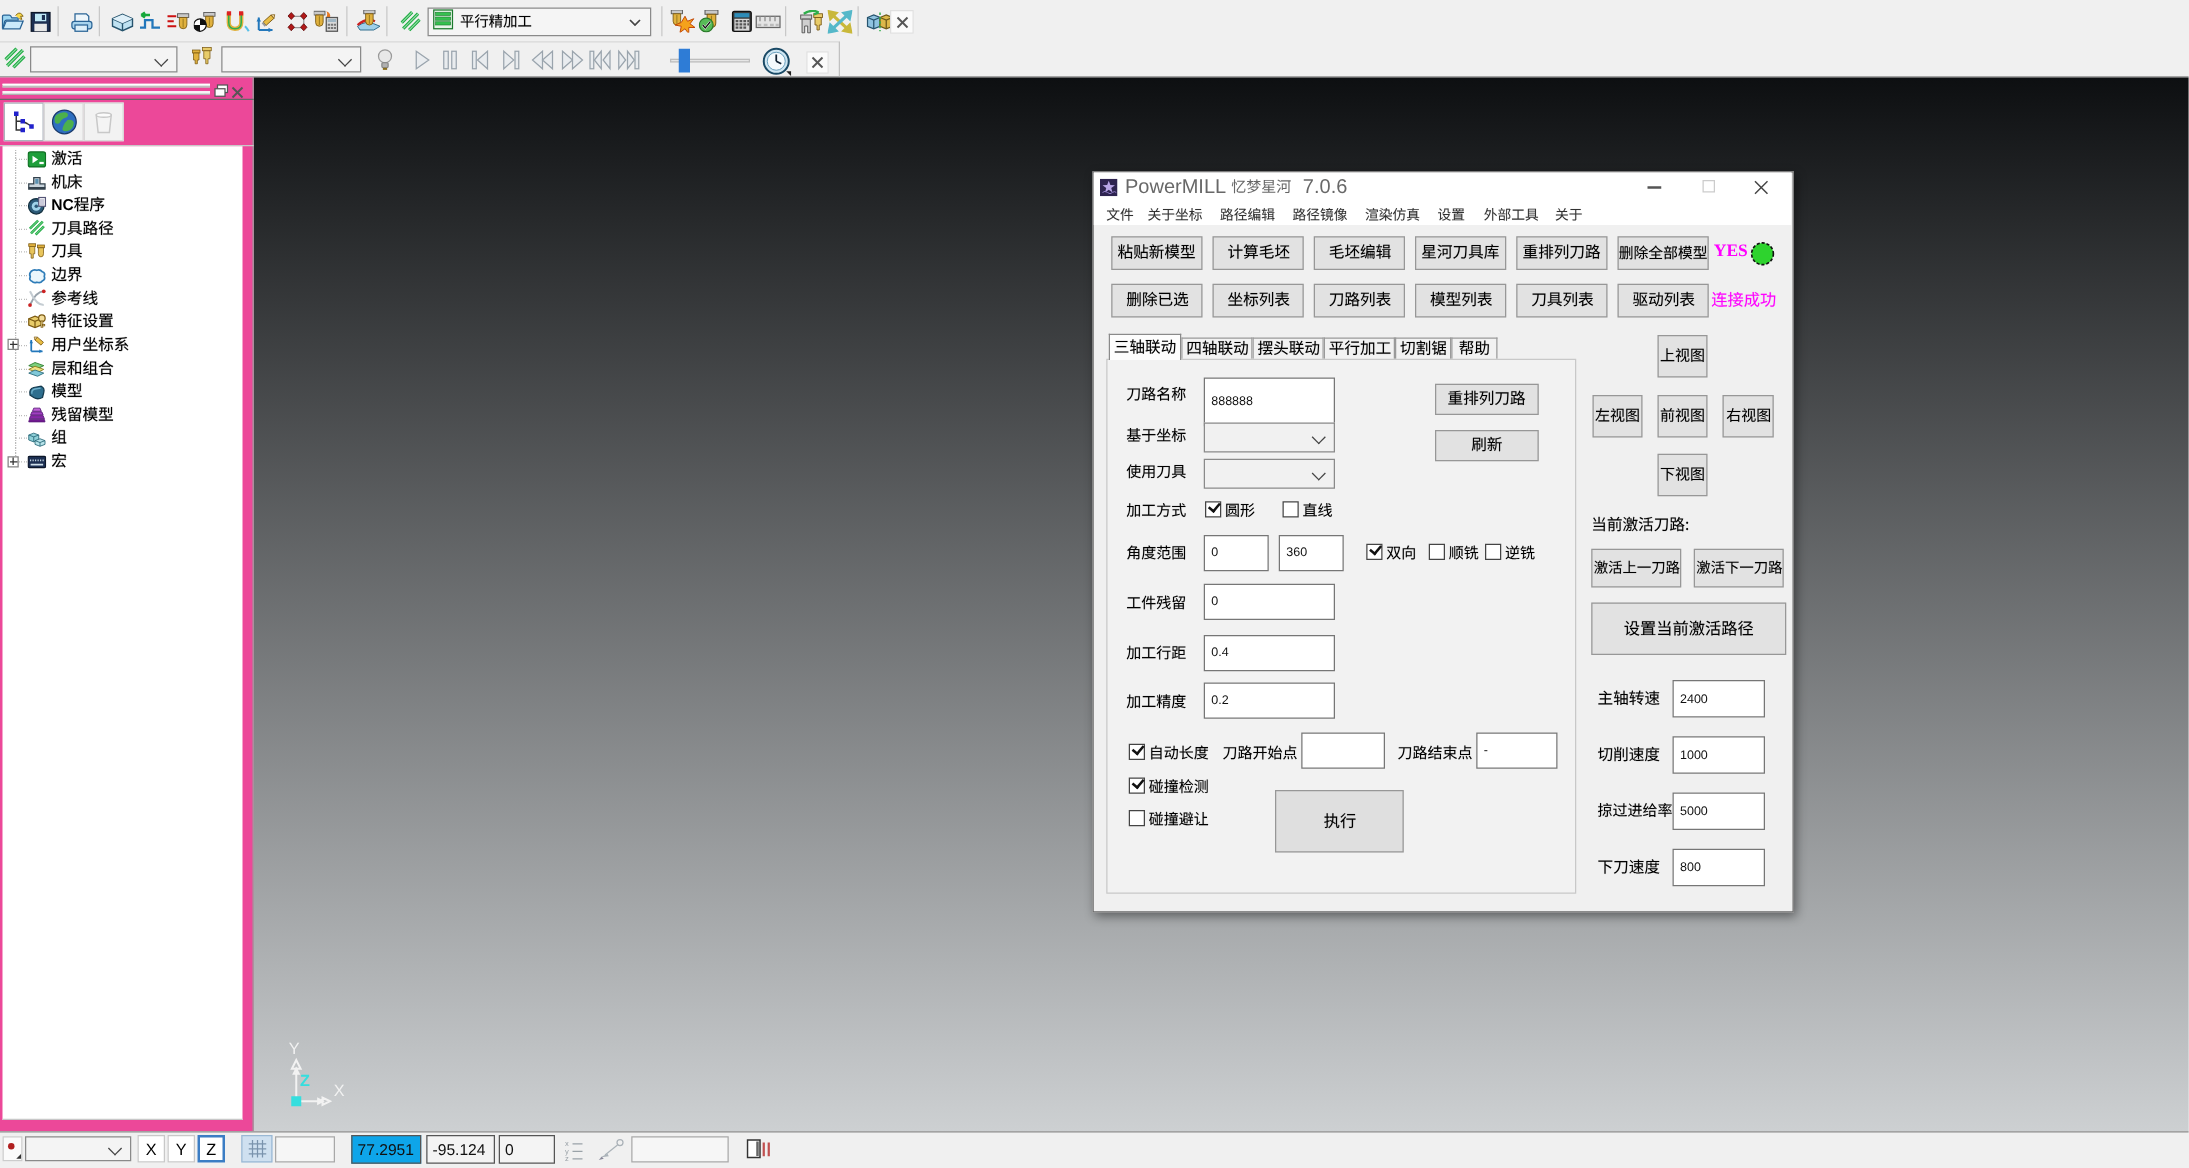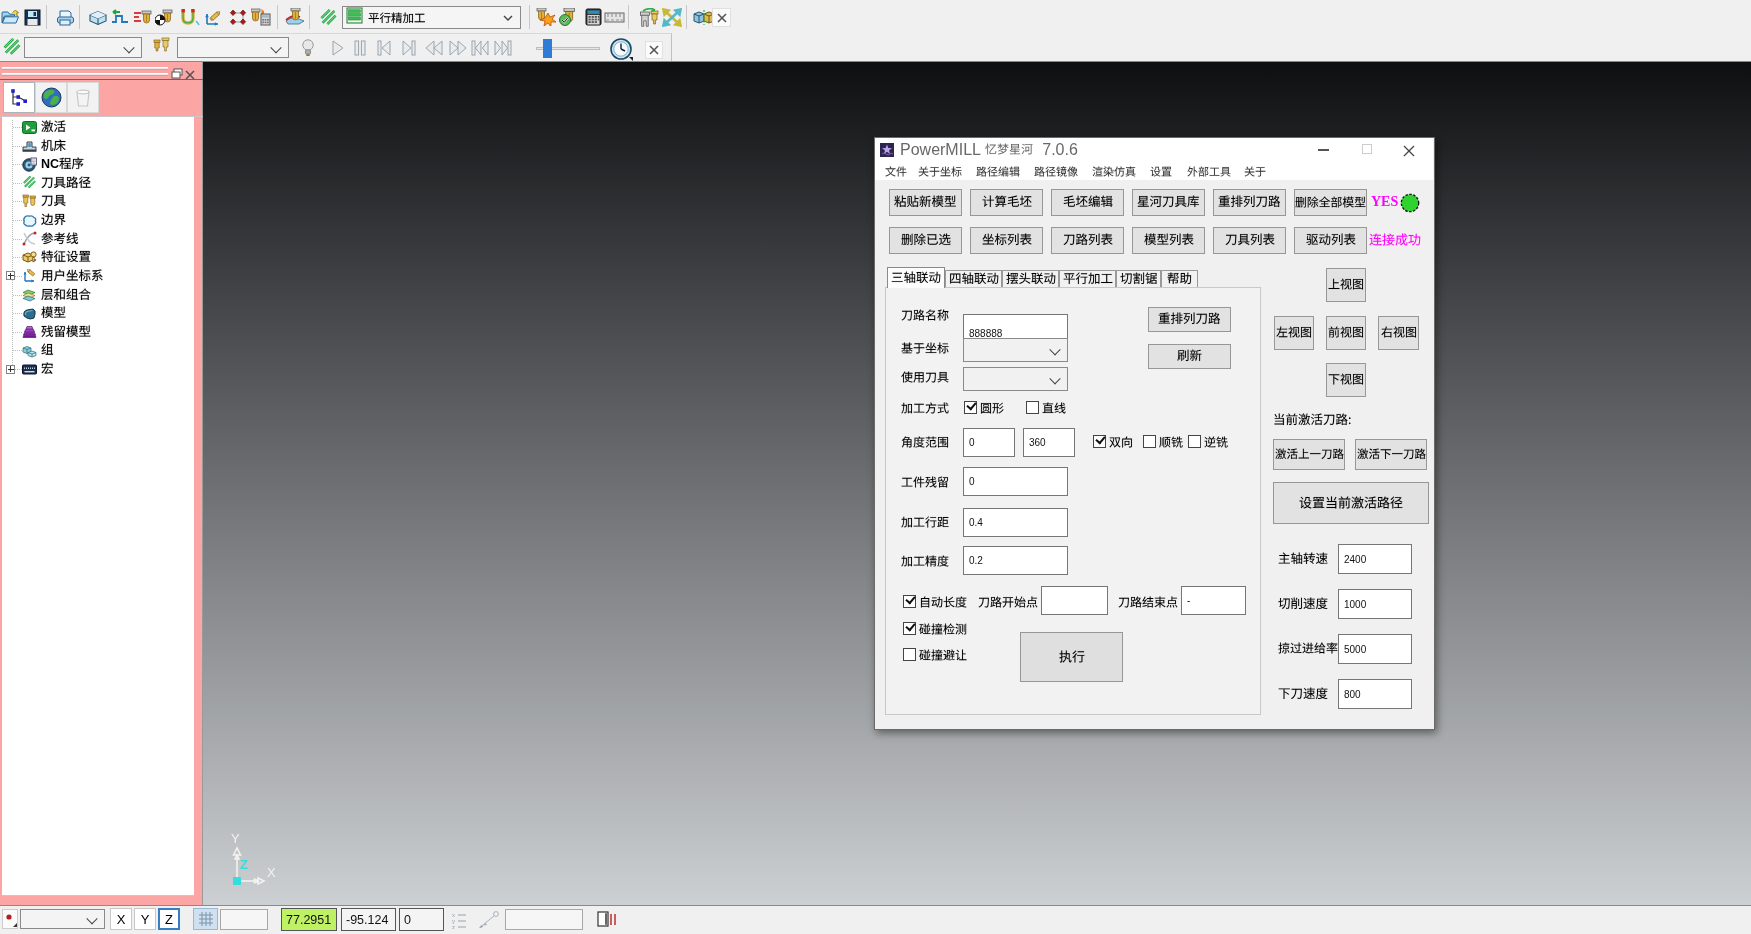--- a/index.html
+++ b/index.html
@@ -405,21 +405,21 @@
           <line x1="10" y1="50" x2="32" y2="50"></line>
           <path d="M10 17 l-3.5 7 l7 0 Z M10 24 l-2 4 l4 0 Z" fill="none"></path>
           <path d="M37 50 l-6 -3 l0 6 Z M31 50 l-3.5 -1.8 l0 3.6 Z" fill="none"></path>
         </g>
         <text x="4" y="12" fill="#f2f2f2" font-size="13" font-family="Liberation Sans">Y</text>
         <text x="40" y="46" fill="#f2f2f2" font-size="13" font-family="Liberation Sans">X</text>
         <text x="13" y="38" fill="#35dede" font-size="13" font-weight="bold" font-family="Liberation Sans">Z</text>
         <rect x="6" y="46" width="8" height="8" fill="#35dede"></rect>
       </svg></div>
   </div>
-<div class="abs" style="left:0;top:62px;width:203px;height:843px;background:#fca5a5;border-right:1px solid #9a9a9a">
+<div class="abs" style="left:0;top:62px;width:203px;height:843px;background:#ec4899;border-right:1px solid #9a9a9a">
     <div class="abs" style="left:2px;top:5px;width:166px;height:3px;border-top:1px solid #fff;border-bottom:1px solid #b0b0b0;background:#e8e8e8"></div>
     <div class="abs" style="left:2px;top:11px;width:166px;height:3px;border-top:1px solid #fff;border-bottom:1px solid #b0b0b0;background:#e8e8e8"></div>
     <div class="abs" style="left:171px;top:3px"><svg width="12" height="11" viewBox="0 0 12 11">
         <rect x="3" y="1" width="8" height="6" fill="#fff" stroke="#555"></rect>
         <rect x="1" y="4" width="8" height="6" fill="#fff" stroke="#555"></rect>
       </svg></div>
     <div class="abs" style="left:185px;top:4px"><svg width="10" height="10" viewBox="0 0 10 10">
         <g stroke="#555" stroke-width="1.6">
           <line x1="1" y1="1" x2="9" y2="9"></line>
           <line x1="9" y1="1" x2="1" y2="9"></line>
@@ -996,21 +996,21 @@
     <div class="lbl" style="z-index:2;left:26px;top:169px;height:18px">
       <svg class="t" width="48.0" height="13.8" viewBox="0 0 48.0 13.8">
         <g fill="#000" stroke="#000" stroke-width="7" transform="translate(0,10.56) scale(0.012000,-0.012000)">
           <use href="#g5200" transform="translate(0.0,0)"></use>
           <use href="#g8DEF" transform="translate(1000.0,0)"></use>
           <use href="#g540D" transform="translate(2000.0,0)"></use>
           <use href="#g79F0" transform="translate(3000.0,0)"></use>
         </g>
       </svg>
     </div>
-    <div class="inp" style="z-index:2;left:88px;top:176px;width:105px;height:39px">888888</div>
+    <div class="inp" style="z-index:2;left:88px;top:164px;width:105px;height:39px">888888</div>
     <div class="lbl" style="z-index:2;left:26px;top:202px;height:18px">
       <svg class="t" width="48.0" height="13.8" viewBox="0 0 48.0 13.8">
         <g fill="#000" stroke="#000" stroke-width="7" transform="translate(0,10.56) scale(0.012000,-0.012000)">
           <use href="#g57FA" transform="translate(0.0,0)"></use>
           <use href="#g4E8E" transform="translate(1000.0,0)"></use>
           <use href="#g5750" transform="translate(2000.0,0)"></use>
           <use href="#g6807" transform="translate(3000.0,0)"></use>
         </g>
       </svg>
     </div>
@@ -1367,21 +1367,21 @@
           <line x1="1" y1="4" x2="15" y2="4"></line>
           <line x1="1" y1="8" x2="15" y2="8"></line>
           <line x1="1" y1="12" x2="15" y2="12"></line>
           <line x1="4" y1="1" x2="4" y2="15"></line>
           <line x1="8" y1="1" x2="8" y2="15"></line>
           <line x1="12" y1="1" x2="12" y2="15"></line>
         </g>
       </svg>
     </div>
     <div class="abs" style="left:220px;top:3px;width:48px;height:21px;background:#f6f6f6;border:1px solid #a8a8a8"></div>
-    <div class="abs" style="left:281px;top:2px;width:56px;height:23px;background:#bef264;border:1px solid #555;display:flex;align-items:center;padding-left:4px;font-size:12.5px;color:#111">77.2951</div>
+    <div class="abs" style="left:281px;top:2px;width:56px;height:23px;background:#0ea5e9;border:1px solid #555;display:flex;align-items:center;padding-left:4px;font-size:12.5px;color:#111">77.2951</div>
     <div class="abs" style="left:341px;top:2px;width:55px;height:23px;background:#f4f4f4;border:1px solid #555;display:flex;align-items:center;padding-left:4px;font-size:12.5px;color:#111">-95.124</div>
     <div class="abs" style="left:399px;top:2px;width:45px;height:23px;background:#f4f4f4;border:1px solid #555;display:flex;align-items:center;padding-left:4px;font-size:12.5px;color:#111">0</div>
     <div class="abs" style="left:452px;top:6px"><svg width="20" height="17" viewBox="0 0 20 17">
         <g fill="#9aa2a8" font-size="6" font-family="Liberation Sans">
           <text x="0" y="5">x</text>
           <text x="0" y="11">y</text>
           <text x="0" y="17">z</text>
         </g>
         <g stroke="#9aa2a8" stroke-width="1">
           <line x1="6" y1="3" x2="14" y2="3"></line>

